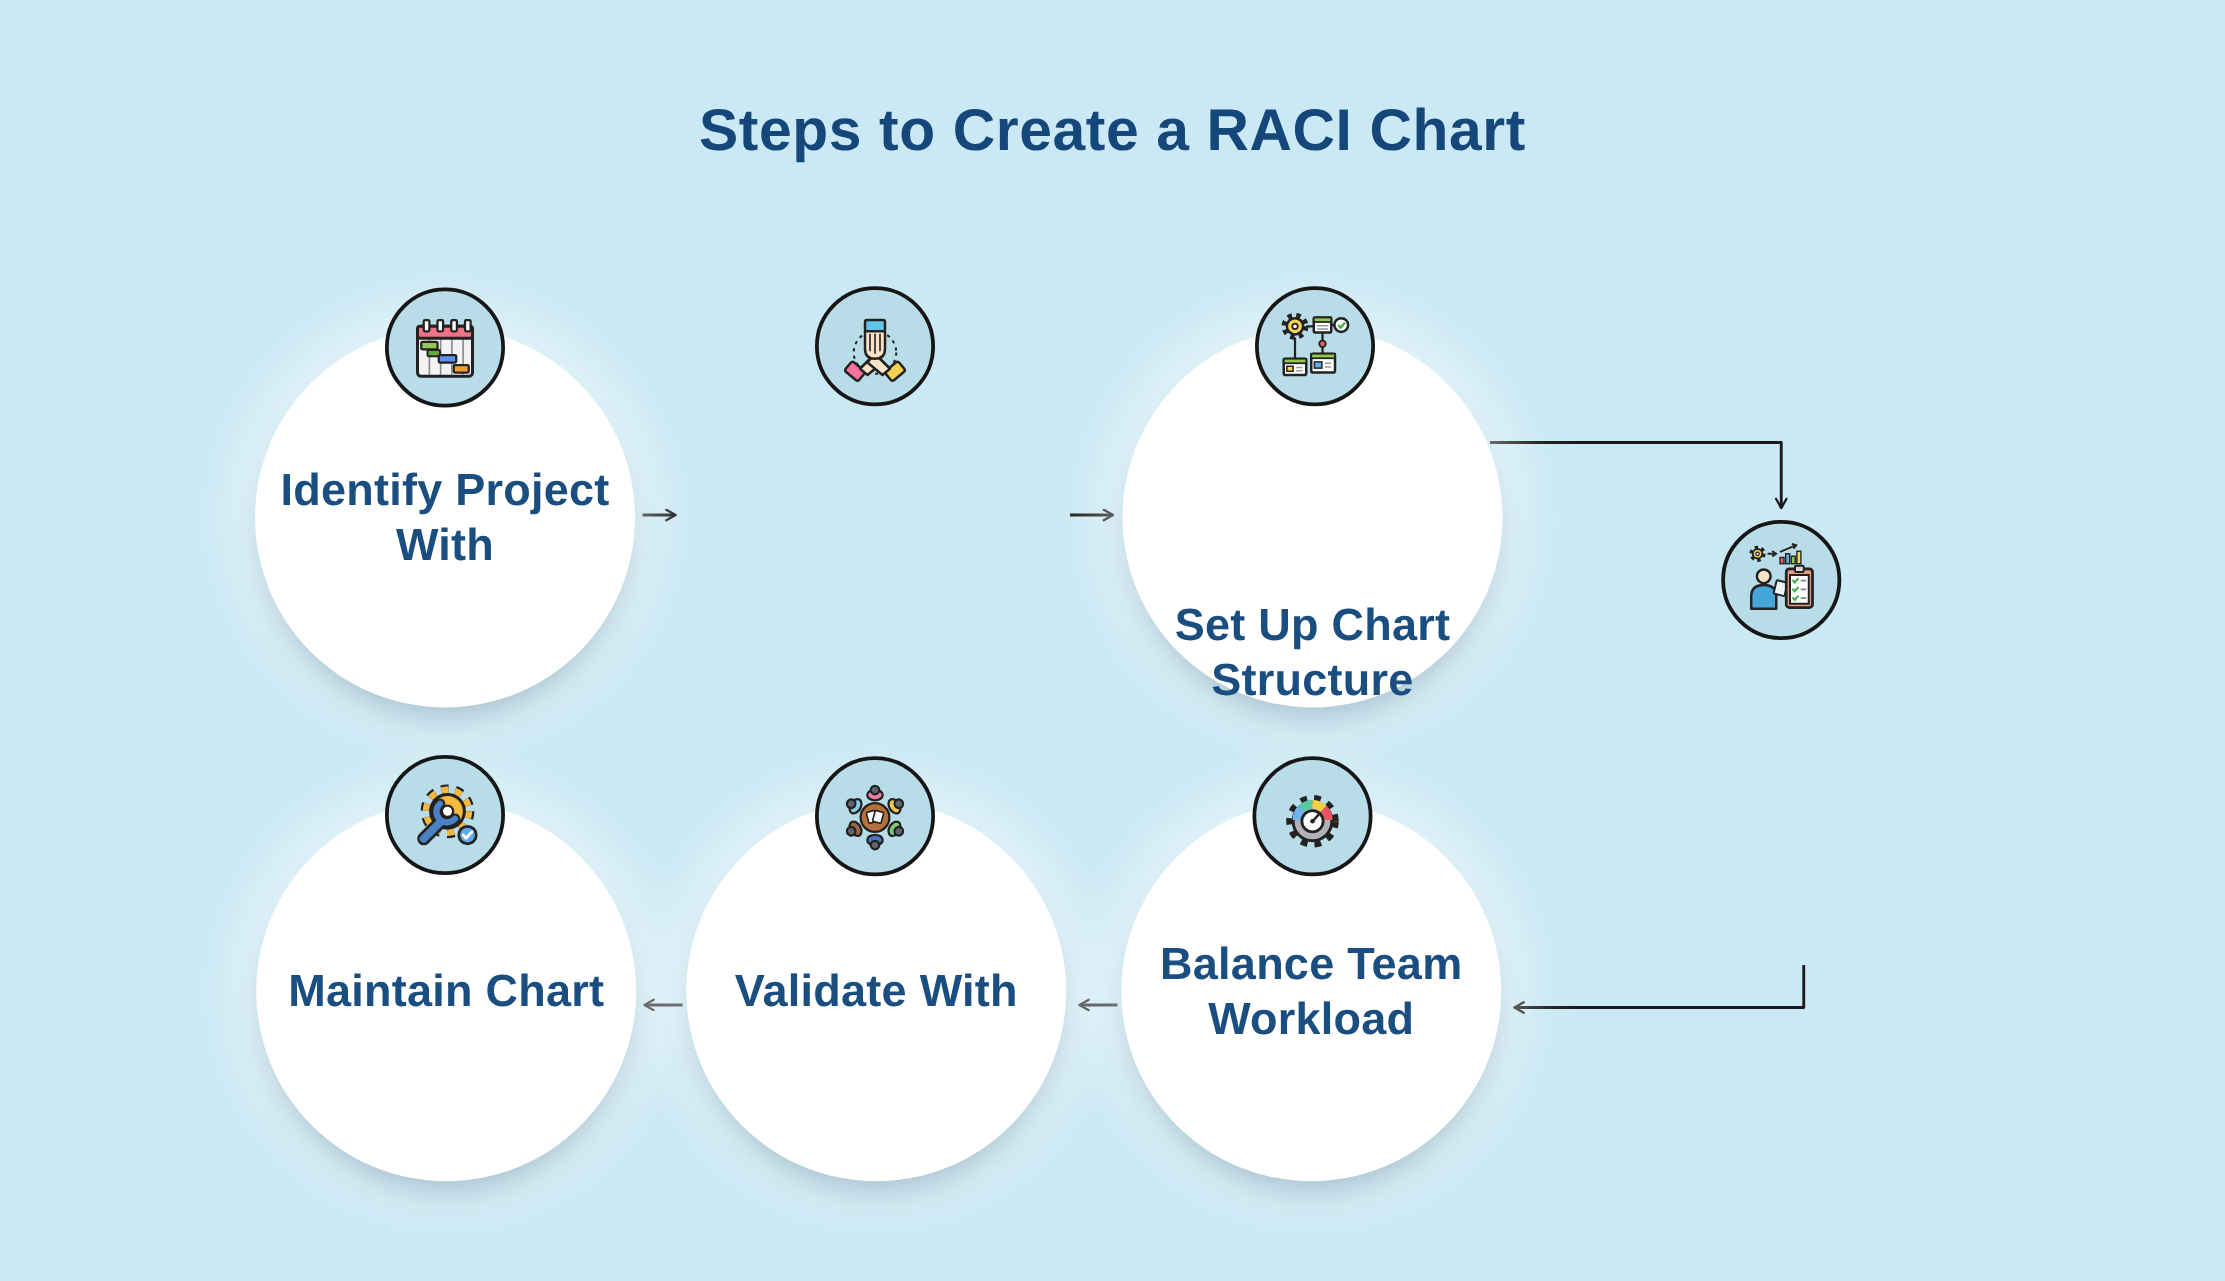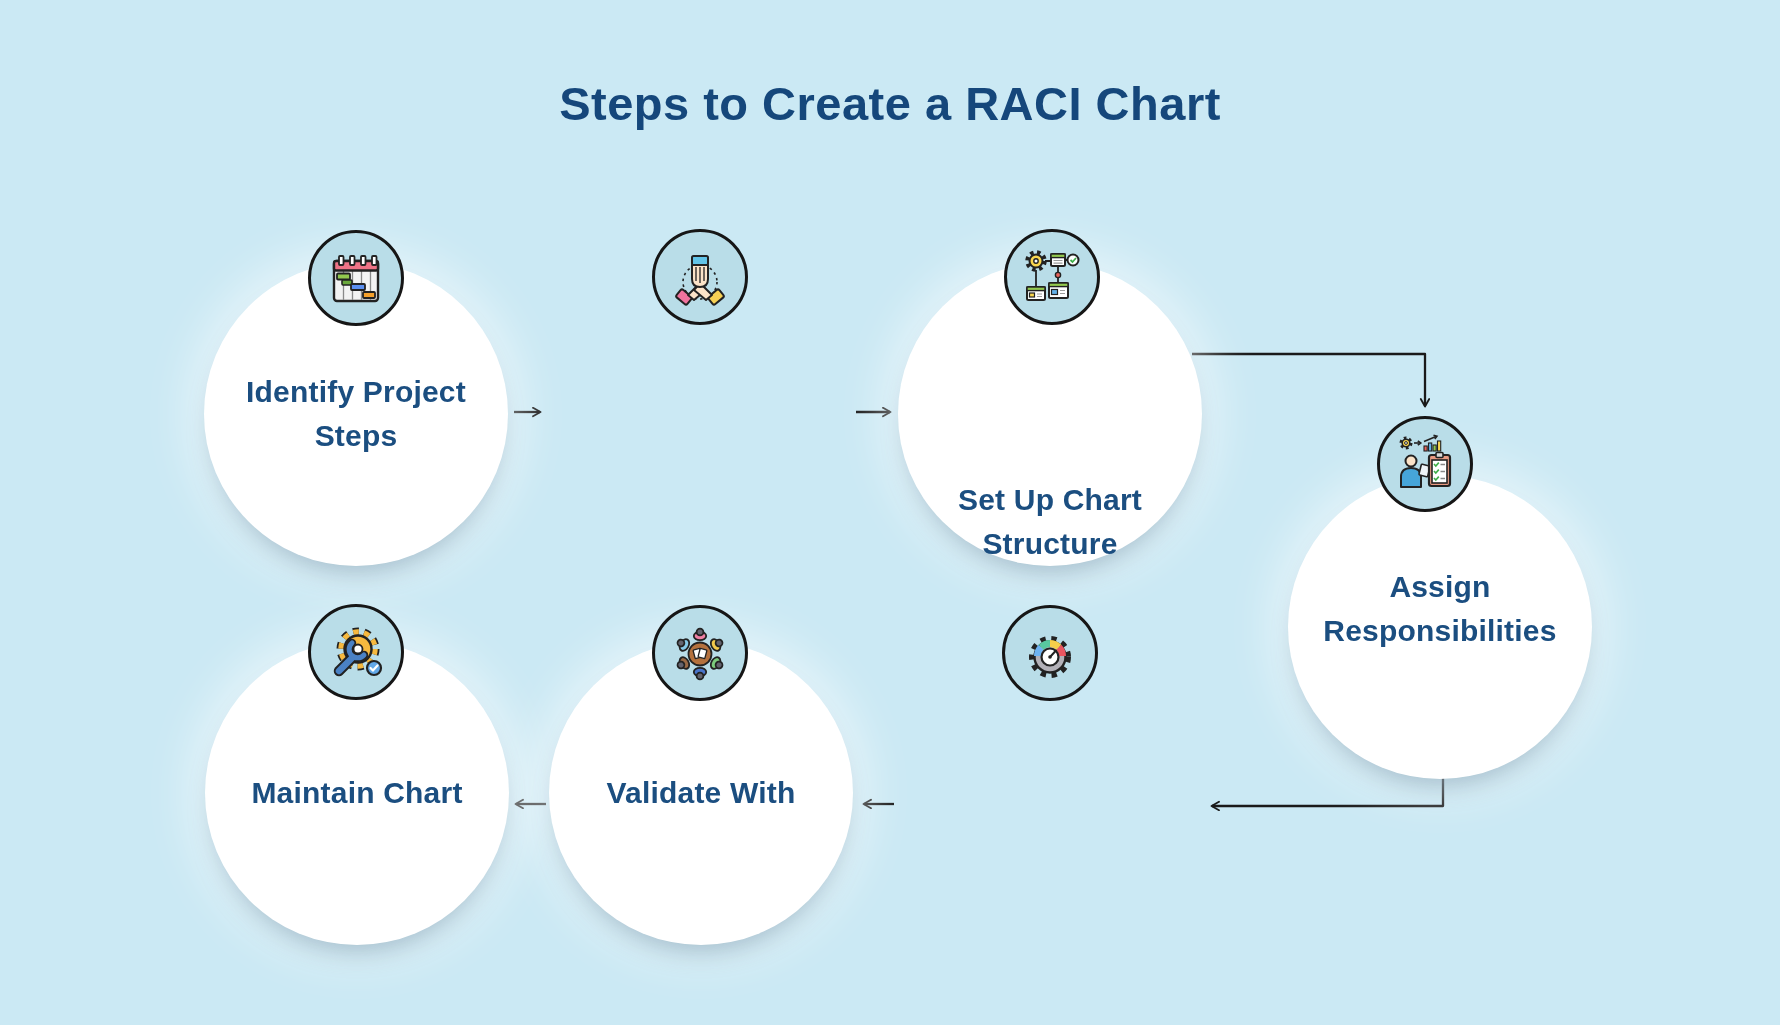--- a/index.html
+++ b/index.html
@@ -18,21 +18,21 @@
   }
   .arrows{position:absolute;left:0;top:0;z-index:1;}
   .bubble{
     position:absolute;width:304px;height:304px;border-radius:50%;
     background:#ffffff;z-index:2;
     box-shadow:0 16px 26px -10px rgba(84,120,145,.45), 0 0 46px 16px rgba(255,255,255,.5);
     display:flex;align-items:center;justify-content:center;
   }
   .label{
     text-align:center;color:#1b4e80;
-    font-size:30px;font-weight:bold;line-height:44px;letter-spacing:.2px;
+    font-size:36px;font-weight:bold;line-height:44px;letter-spacing:.2px;
   }
   .label span{display:block;}
   .c1{left:204px;top:262px;}
   .c2{left:549px;top:262px;}
   .c3{left:898px;top:262px;align-items:flex-end;}
   .c4{left:1288px;top:475px;}
   .c4 .label{transform:translateY(-18px);}
   .c5{left:897px;top:641px;}
   .c6{left:549px;top:641px;}
   .c7{left:205px;top:641px;}
@@ -69,33 +69,33 @@
       <path d="M1192,354 H1425 V406" marker-end="url(#ah)"></path>
       <path d="M1443,772 V806 H1212" marker-end="url(#ah)"></path>
       <path d="M894,804 H864" marker-end="url(#ah)"></path>
       <path d="M546,804 H516" marker-end="url(#ah)"></path>
     </g>
   </svg>
 
   <div class="bubble c1">
     <div class="label">
       <span>Identify Project</span>
-        <span>Steps</span>
+        <span>With</span>
     </div>
   </div>
   <div class="bubble c3">
     <div class="label">
       <span>Set Up Chart</span>
         <span>Structure</span>
     </div>
   </div>
-  <div class="bubble c4">
-    <div class="label">
-      <span>Assign</span>
-        <span>Responsibilities</span>
+  <div class="bubble c5">
+    <div class="label">
+      <span>Balance Team</span>
+        <span>Workload</span>
     </div>
   </div>
   <div class="bubble c6">
     <div class="label">
       <span>Validate With</span>
     </div>
   </div>
   <div class="bubble c7">
     <div class="label">
         <span>Maintain Chart</span>

